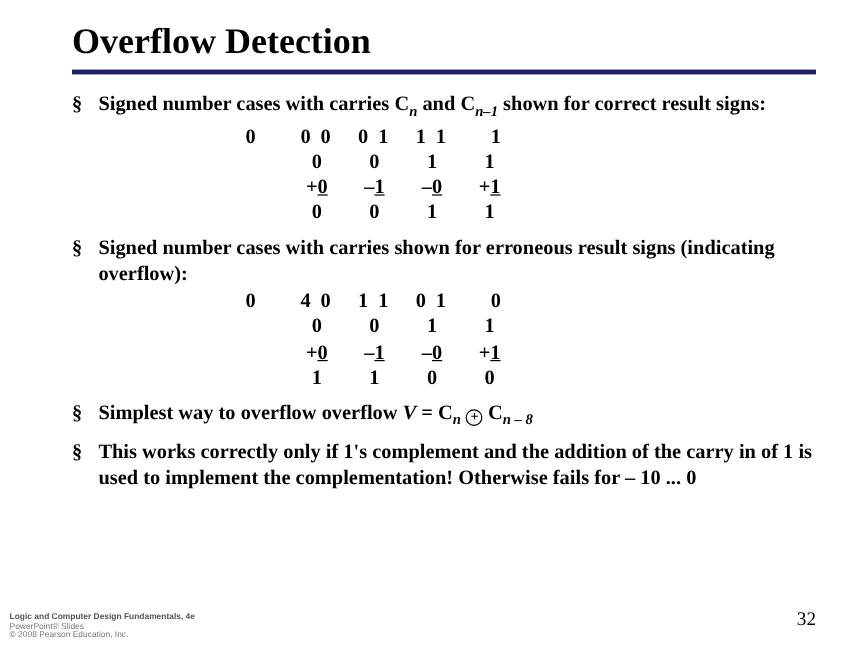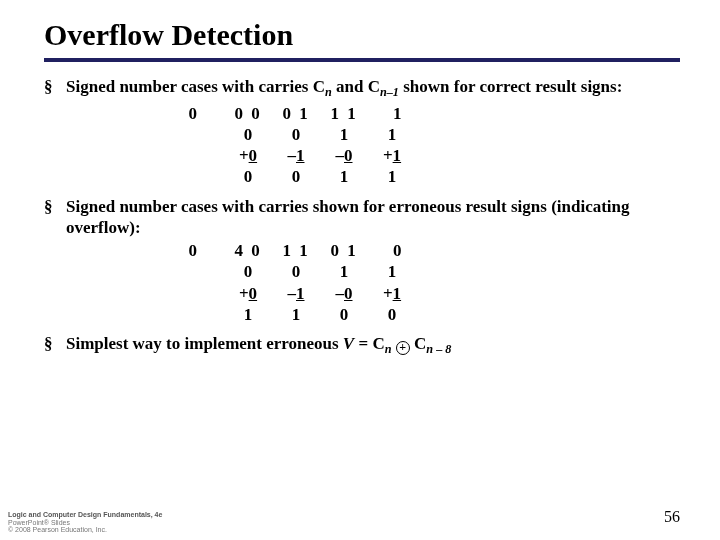--- a/index.html
+++ b/index.html
@@ -7,21 +7,21 @@
     padding: 0;
     width: 720px;
     height: 540px;
     background: #fff;
     font-family: "Times New Roman", Times, serif;
     color: #000;
     position: relative;
     overflow: hidden;
   }
   .slide {
-    padding: 18px 40px 0 44px;
+    padding: 18px 40px 0 60px;
   }
   .title {
     font-size: 30px;
     font-weight: bold;
     margin: 0 0 6px 0;
   }
   .rule {
     border: none;
     border-top: 4px solid #202060;
     margin: 0 0 14px 0;
@@ -163,27 +163,30 @@
           <span class="col"></span>
           <span class="col">1</span>
           <span class="col">1</span>
           <span class="col">0</span>
           <span class="col">0</span>
         </div>
       </div>
     </li>
 
     <li>
-      <span>Simplest way to implement erroneous </span><span class="sub">V</span><span> = </span><span class="sub"><span class="norm">C</span><span class="subscript">n</span></span>
+      <span>Simplest way to overflow overflow </span><span class="sub">V</span><span> = </span><span class="sub"><span class="norm">C</span><span class="subscript">n</span></span>
       <span class="xor">+</span>
       <span class="sub"><span class="norm">C</span><span class="subscript">n – 8</span></span>
     </li>
 
+    <li>
+      <span>This works correctly only if 1's complement and the addition of the carry in of 1 is used to implement the complementation! Otherwise fails for – 10 ... 0</span>
+    </li>
 
   </ul>
 </div>
 
 <div class="footer-left">
   <div class="l1">Logic and Computer Design Fundamentals, 4e</div>
   <div>PowerPoint® Slides</div>
   <div>© 2008 Pearson Education, Inc.</div>
 </div>
-<div class="footer-right">56</div>
+<div class="footer-right">32</div>
 
 </body></html>

